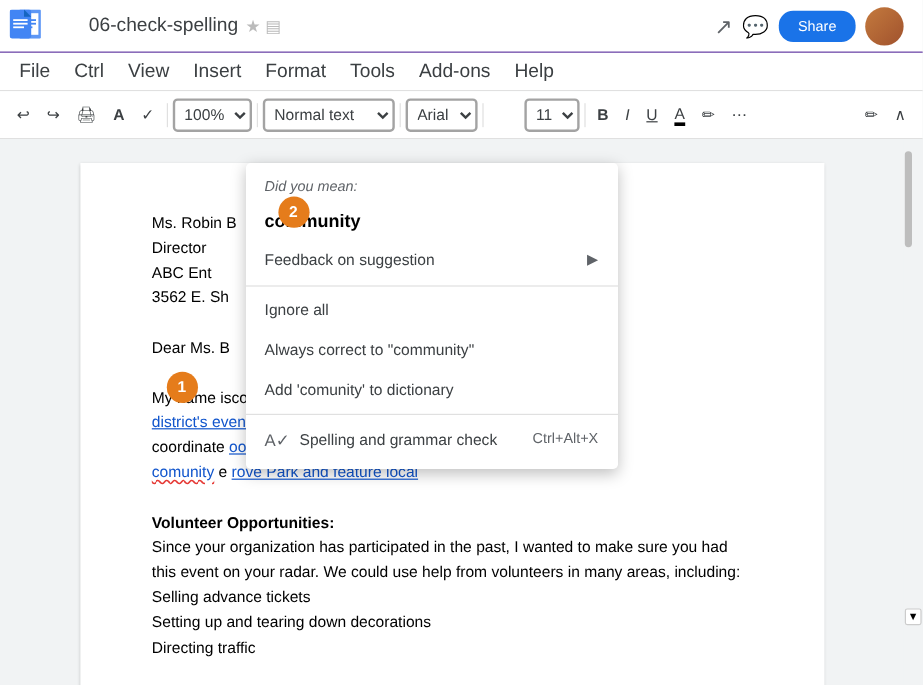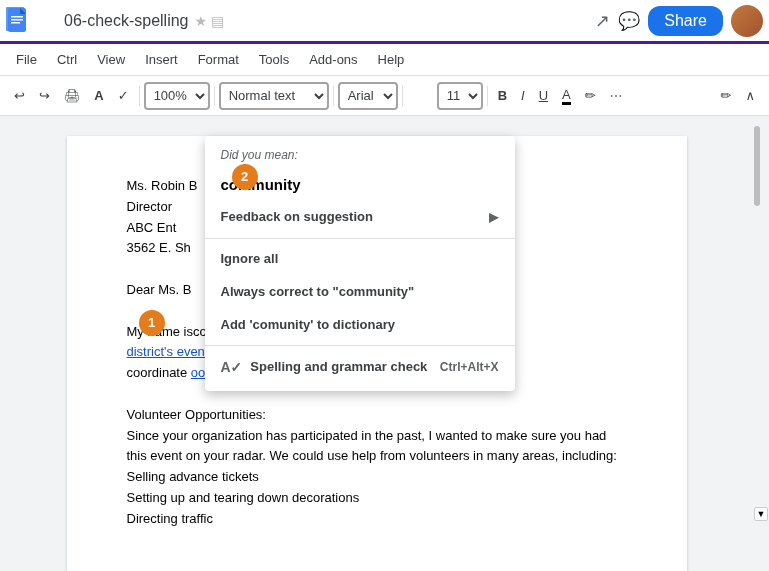--- a/index.html
+++ b/index.html
@@ -1,34 +1,34 @@
 <!DOCTYPE html>
 <html><head>
   <meta charset="utf-8">
   <style>
     * { margin: 0; padding: 0; box-sizing: border-box; }
     body { font-family: Arial, sans-serif; font-size: 13px; background: #f1f3f4; width: 769px; height: 571px; overflow: hidden; }
 
     
     .title-bar {
       display: flex; align-items: center; background: #fff; height: 44px;
-      padding: 0 6px; border-bottom: 3px solid #4c1d95;
+      padding: 0 16px; border-bottom: 1px solid #4c1d95;
     }
     .share-btn {
       background: #1a73e8; color: #fff; border: none; border-radius: 12px;
-      padding: 6px 16px; font-size: 16px; font-weight: 500; cursor: pointer;
+      padding: 6px 16px; font-size: 12px; font-weight: 500; cursor: pointer;
     }
     .avatar { width: 32px; height: 32px; border-radius: 50%; background: #c47a3e; }
 
     
     .menu-bar {
       display: flex; align-items: center; background: #fff; height: 32px;
       padding: 0 8px; border-bottom: 1px solid #e0e0e0; gap: 4px;
     }
-    .menu-item { padding: 4px 8px; font-size: 13px; color: #3c4043; cursor: pointer; border-radius: 4px; }
+    .menu-item { padding: 4px 8px; font-size: 16px; color: #3c4043; cursor: pointer; border-radius: 4px; }
 
     
     .toolbar {
       display: flex; align-items: center; background: #fff; height: 40px;
       padding: 0 8px; border-bottom: 1px solid #e0e0e0; gap: 2px;
     }
     .toolbar-btn {
       padding: 4px 6px; border: none; background: transparent; cursor: pointer;
       color: #3c4043; font-size: 13px; border-radius: 4px;
     }
@@ -66,21 +66,21 @@
       padding: 6px 0;
     }
     .context-menu-header {
       padding: 4px 16px 4px 16px; font-size: 12px; color: #5f6368; font-style: italic;
     }
     .context-menu-suggestion {
       padding: 4px 16px; font-size: 15px; font-weight: bold; color: #000; cursor: pointer;
     }
     .context-menu-item {
       padding: 6px 16px; font-size: 13px; color: #3c4043; cursor: pointer;
-      display: flex; align-items: center; justify-content: space-between; font-weight: bold;
+      display: flex; align-items: flex-start; justify-content: space-between;
     }
     .context-menu-shortcut { color: #5f6368; font-size: 12px; }
     .context-menu-divider { height: 1px; background: #e0e0e0; margin: 4px 0; }
     .context-menu-arrow { color: #5f6368; font-size: 12px; }
     .spelling-icon { margin-right: 8px; font-size: 14px; color: #5f6368; }
 
     
     .badge {
       width: 26px; height: 26px; border-radius: 50%; background: #e57c1b;
       color: #fff; font-weight: bold; font-size: 13px;
@@ -189,23 +189,28 @@
       <div class="doc-text" style="display:flex;flex-wrap:wrap;">
         <span style="white-space:pre;">My name is</span>
         <span> coordinate</span>
         <span style="flex-basis:100%;height:0;"></span>
         <span style="color:#1155cc;text-decoration:underline;"> district's event committee</span>
       </div>
       <div class="doc-text">
         <span>coordinate</span>
         <span style="color:#1155cc;text-decoration:underline;"> oom supplies. The</span>
       </div>
-      <br>
-      
-      <div class="doc-text" style="font-weight:normal;">Volunteer Opportunities:</div>
+      <div class="doc-text">
+        <span class="misspelled">comunity</span>
+        <span> e</span>
+        <span style="color:#1155cc;text-decoration:underline;"> rove Park and feature local</span>
+      </div>
+      <br>
+      
+      <div class="doc-text" style="font-weight:bold;">Volunteer Opportunities:</div>
       <div class="doc-text">Since your organization has participated in the past, I wanted to make sure you had this event on your radar. We could use help from volunteers in many areas, including:</div>
       <div class="doc-text">Selling advance tickets</div>
       <div class="doc-text">Setting up and tearing down decorations</div>
       <div class="doc-text">Directing traffic</div>
       
       <br>
       
       
       
 

